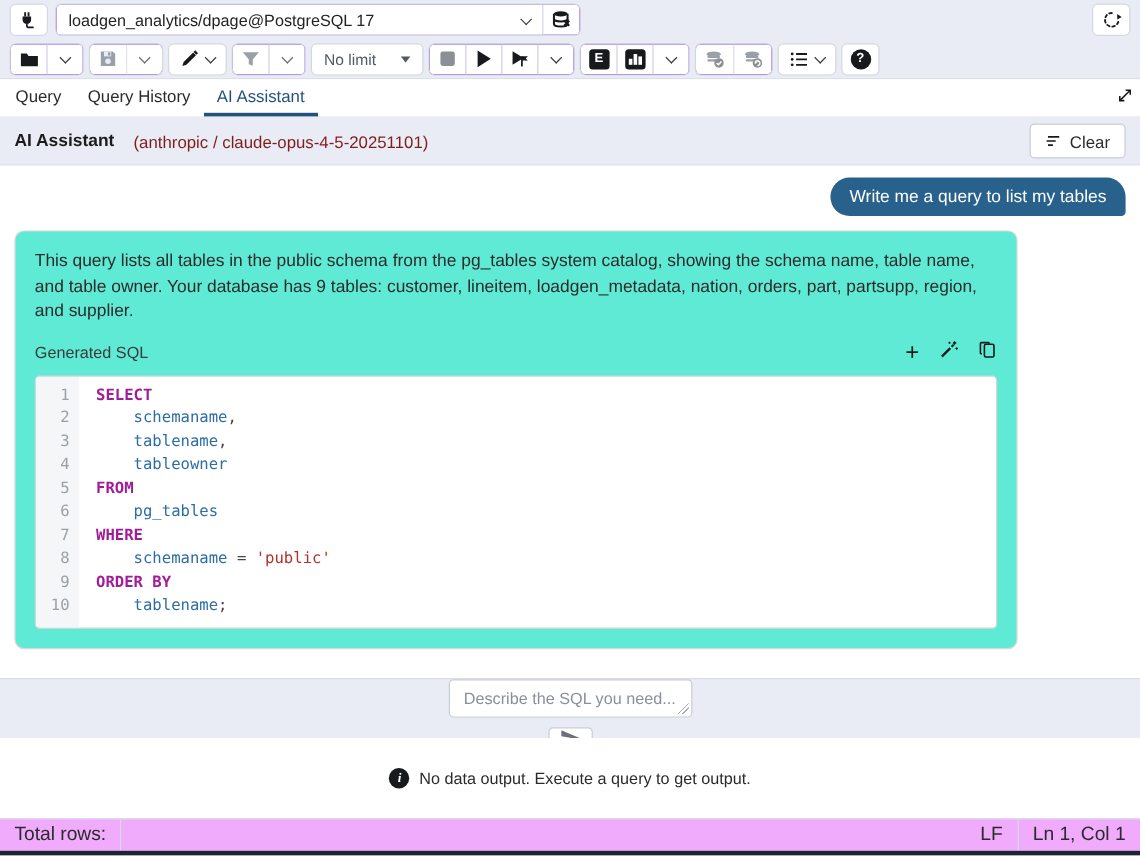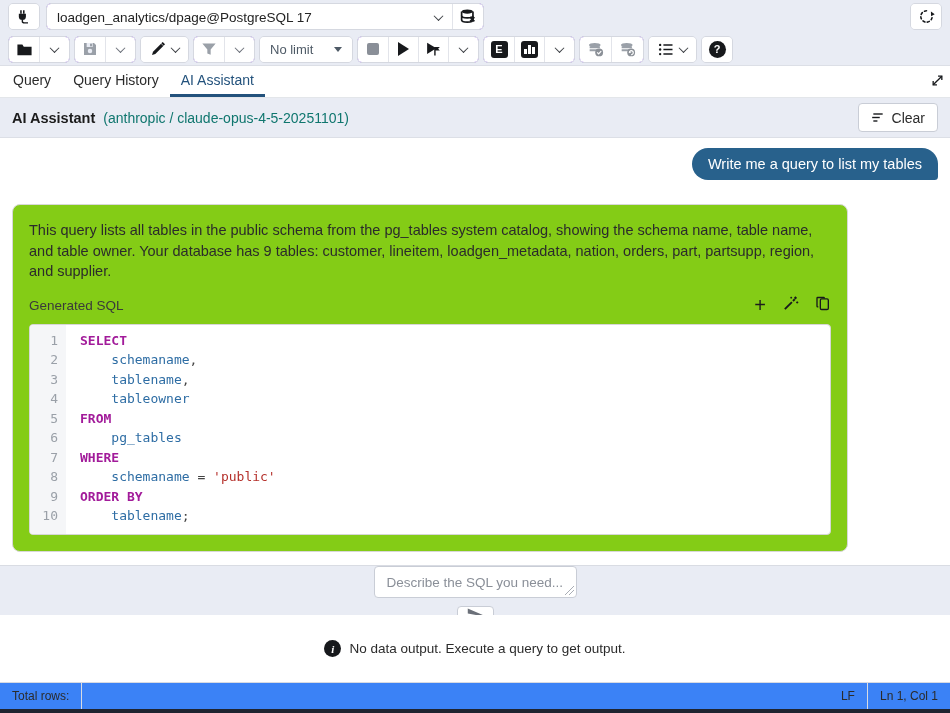--- a/index.html
+++ b/index.html
@@ -30,28 +30,28 @@
 
   
   .tab-row { height:32px; background:#fff; display:flex; align-items:stretch; padding:0 2px; border-bottom:1px solid #e3e6ea; }
   .tab { display:flex; align-items:center; padding:0 11px; font-size:14px; color:#2b2b2b; cursor:pointer; border-bottom:3px solid transparent; }
   .tab.active { color:#23527c; border-bottom-color:#23527c; }
   .tab-row .expand { margin-left:auto; align-self:center; cursor:pointer; padding:4px; }
 
   
   .ai-header { height:40px; background:#e9ecf4; border-bottom:1px solid #dcdfe6; display:flex; align-items:center; padding:0 12px; }
   .ai-header .title { font-size:14.5px; font-weight:bold; color:#1c1c1c; }
-  .ai-header .model { font-size:14px; color:#0f766e; margin-left:8px; }
+  .ai-header .model { font-size:14px; color:#7f1d1d; margin-left:16px; }
   .clear-btn { margin-left:auto; display:flex; align-items:center; gap:7px; height:29px; padding:0 12px; background:#fff; border:1px solid #c9cdd6; border-radius:4px; font-size:14px; color:#2b2b2b; cursor:pointer; }
 
   
   .chat { flex:1; background:#fff; overflow:hidden; padding:10px 12px 0 12px; }
   .bubble-row { display:flex; justify-content:flex-end; }
   .user-bubble { background:#28618c; color:#fff; font-size:14.5px; padding:8px 16px; border-radius:18px 18px 4px 18px; }
-  .msg-card { margin-top:24px; width:836px; border:1px solid #d8d8d8; border-radius:8px; padding:15px 16px 16px 16px; background:#84cc16; }
+  .msg-card { margin-top:12px; width:836px; border:1px solid #d8d8d8; border-radius:8px; padding:15px 16px 16px 16px; background:#5eead4; }
   .msg-text { font-size:14.5px; line-height:20.5px; color:#2b2b2b; }
   .gensql-row { display:flex; align-items:center; margin-top:13px; }
   .gensql-label { font-size:13.5px; color:#3a3a3a; }
   .gensql-actions { margin-left:auto; display:flex; align-items:center; gap:16px; }
   .gensql-actions .act { cursor:pointer; display:flex; align-items:center; justify-content:center; }
   .plus-glyph { font-size:20px; color:#1d1d1d; line-height:14px; }
   .code-block { margin-top:8px; border:1px solid #d6d6d6; border-radius:4px; display:flex; overflow:hidden; background:#fff; }
   .gutter { background:#f5f6f8; color:#9aa0a8; text-align:right; padding:6px 8px 8px 6px; min-width:36px; font-family:"DejaVu Sans Mono","Liberation Mono",monospace; font-size:13px; line-height:19.5px; }
   .code { padding:6px 8px 8px 14px; font-family:"DejaVu Sans Mono","Liberation Mono",monospace; font-size:13px; line-height:19.5px; white-space:pre; flex:1; }
   .tok-kw { color:#a21b9a; font-weight:bold; }
@@ -68,21 +68,21 @@
     background:linear-gradient(135deg, transparent 0 46%, #a9adb5 46% 54%, transparent 54% 68%, #a9adb5 68% 76%, transparent 76%); }
   .send-btn { width:37px; height:32px; background:#fff; border:1px solid #c9cdd6; border-radius:4px; display:flex; align-items:center; justify-content:center; cursor:pointer; }
 
   
   .out-tabs { height:30px; background:#fff; display:flex; align-items:stretch; padding:0 10px; border-bottom:1px solid #e7e9ed; }
   .out-body { height:67px; background:#fff; display:flex; align-items:center; justify-content:center; gap:8px; }
   .info-circle { width:17px; height:17px; border-radius:50%; background:#17191c; color:#fff; font-size:11px; font-weight:bold; display:flex; align-items:center; justify-content:center; font-family:"Liberation Serif","DejaVu Serif",serif; font-style:italic; }
   .out-msg { font-size:13.5px; color:#2b2b2b; }
 
   
-  .status-bar { height:27px; background:#3b82f6; border-top:1px solid #d7dae2; display:flex; align-items:stretch; font-size:12px; }
+  .status-bar { height:27px; background:#f0abfc; border-top:1px solid #d7dae2; display:flex; align-items:stretch; font-size:16px; }
   .status-cell { display:flex; align-items:center; padding:0 12px; }
   .status-cell.bordered-r { border-right:1px solid #d8dbe2; }
   .status-cell.bordered-l { border-left:1px solid #d8dbe2; }
   .bottom-strip { height:4px; background:#1f2430; }
 </style>
 </head>
 <body>
 
 <div class="app">
 

